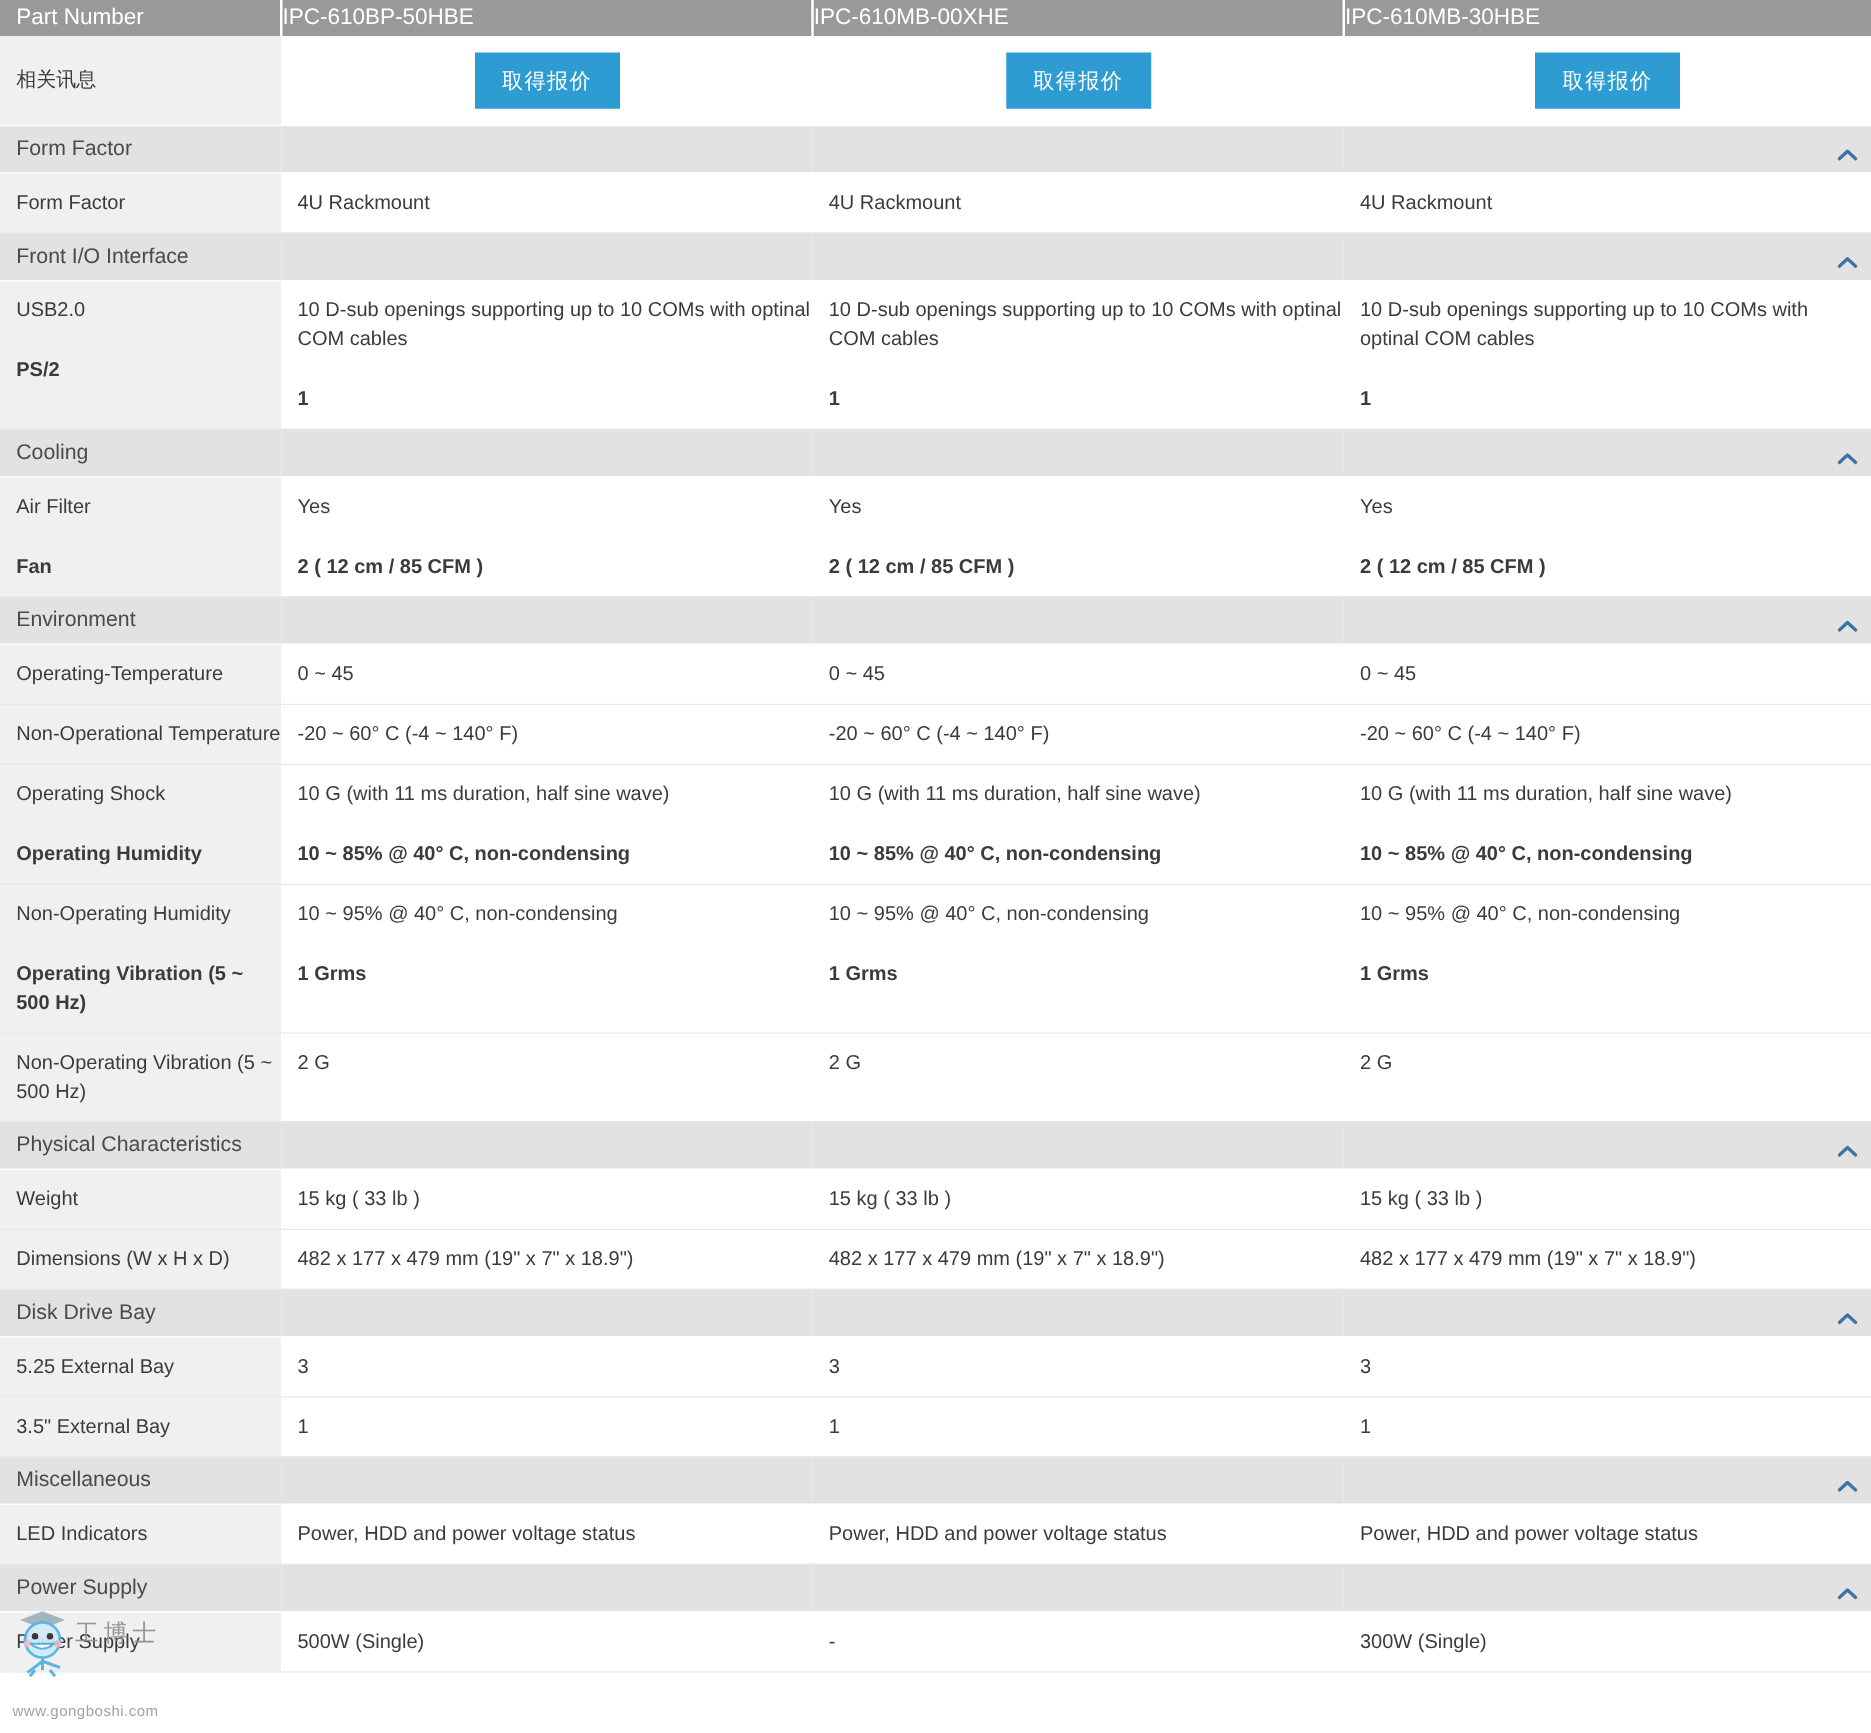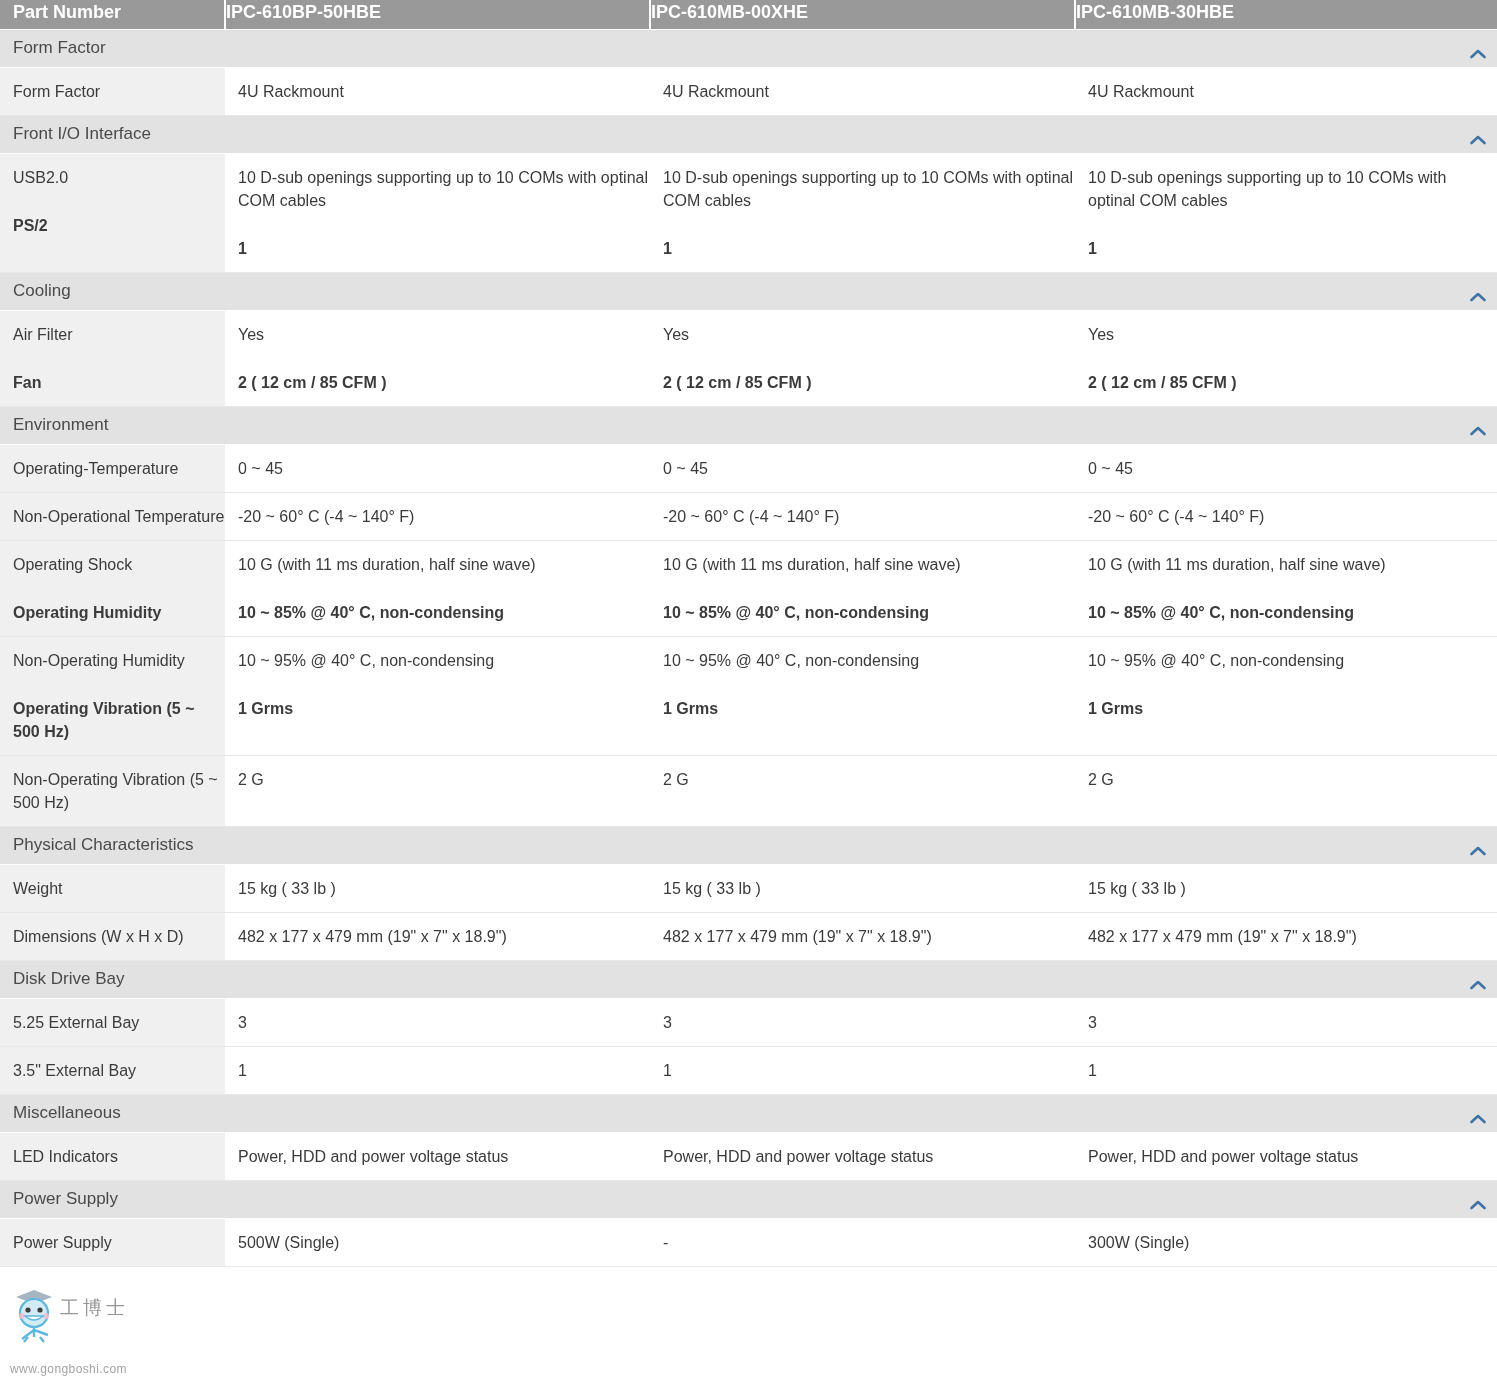--- a/index.html
+++ b/index.html
@@ -27,21 +27,21 @@
   col.c-v1    { width: 425px; }
   col.c-v2    { width: 425px; }
   col.c-v3    { width: 422px; }
 
   
   tr.part-header > td,
   tr.part-header > th {
     background: #999999;
     color: #ffffff;
     font-size: 18px;
-    font-weight: bold;
+    font-weight: normal;
     height: 29px;
     padding: 0 0 4px 0;
     vertical-align: middle;
     line-height: 1;
   }
   tr.part-header .ph-label {
     text-align: left;
     padding-left: 13px;
   }
   tr.part-header .ph-value {
@@ -175,20 +175,26 @@
       <col class="c-v1">
       <col class="c-v2">
       <col class="c-v3">
   </colgroup>
   <tbody id="tbody-root">
       <tr class="part-header">
         <th class="ph-label">Part Number</th>
         <th class="ph-value">IPC-610BP-50HBE</th>
         <th class="ph-value">IPC-610MB-00XHE</th>
         <th class="ph-value">IPC-610MB-30HBE</th>
+      </tr>
+      <tr class="quote-row">
+        <td class="q-label">相关讯息</td>
+        <td class="q-cell"><button class="quote-btn">取得报价</button></td>
+        <td class="q-cell"><button class="quote-btn">取得报价</button></td>
+        <td class="q-cell"><button class="quote-btn">取得报价</button></td>
       </tr>
       <tr class="section-row">
         <td class="sec-title">Form Factor</td>
         <td></td>
         <td></td>
         <td class="sec-chevron"><span class="chevron-up"><svg width="18" height="12" viewBox="0 0 18 12">
               <path d="M2.5 9 L9 3 L15.5 9" fill="none" stroke="#3d73a5" stroke-width="2.6" stroke-linecap="round" stroke-linejoin="round"></path>
             </svg></span></td>
       </tr>
       <tr class="group-row">

